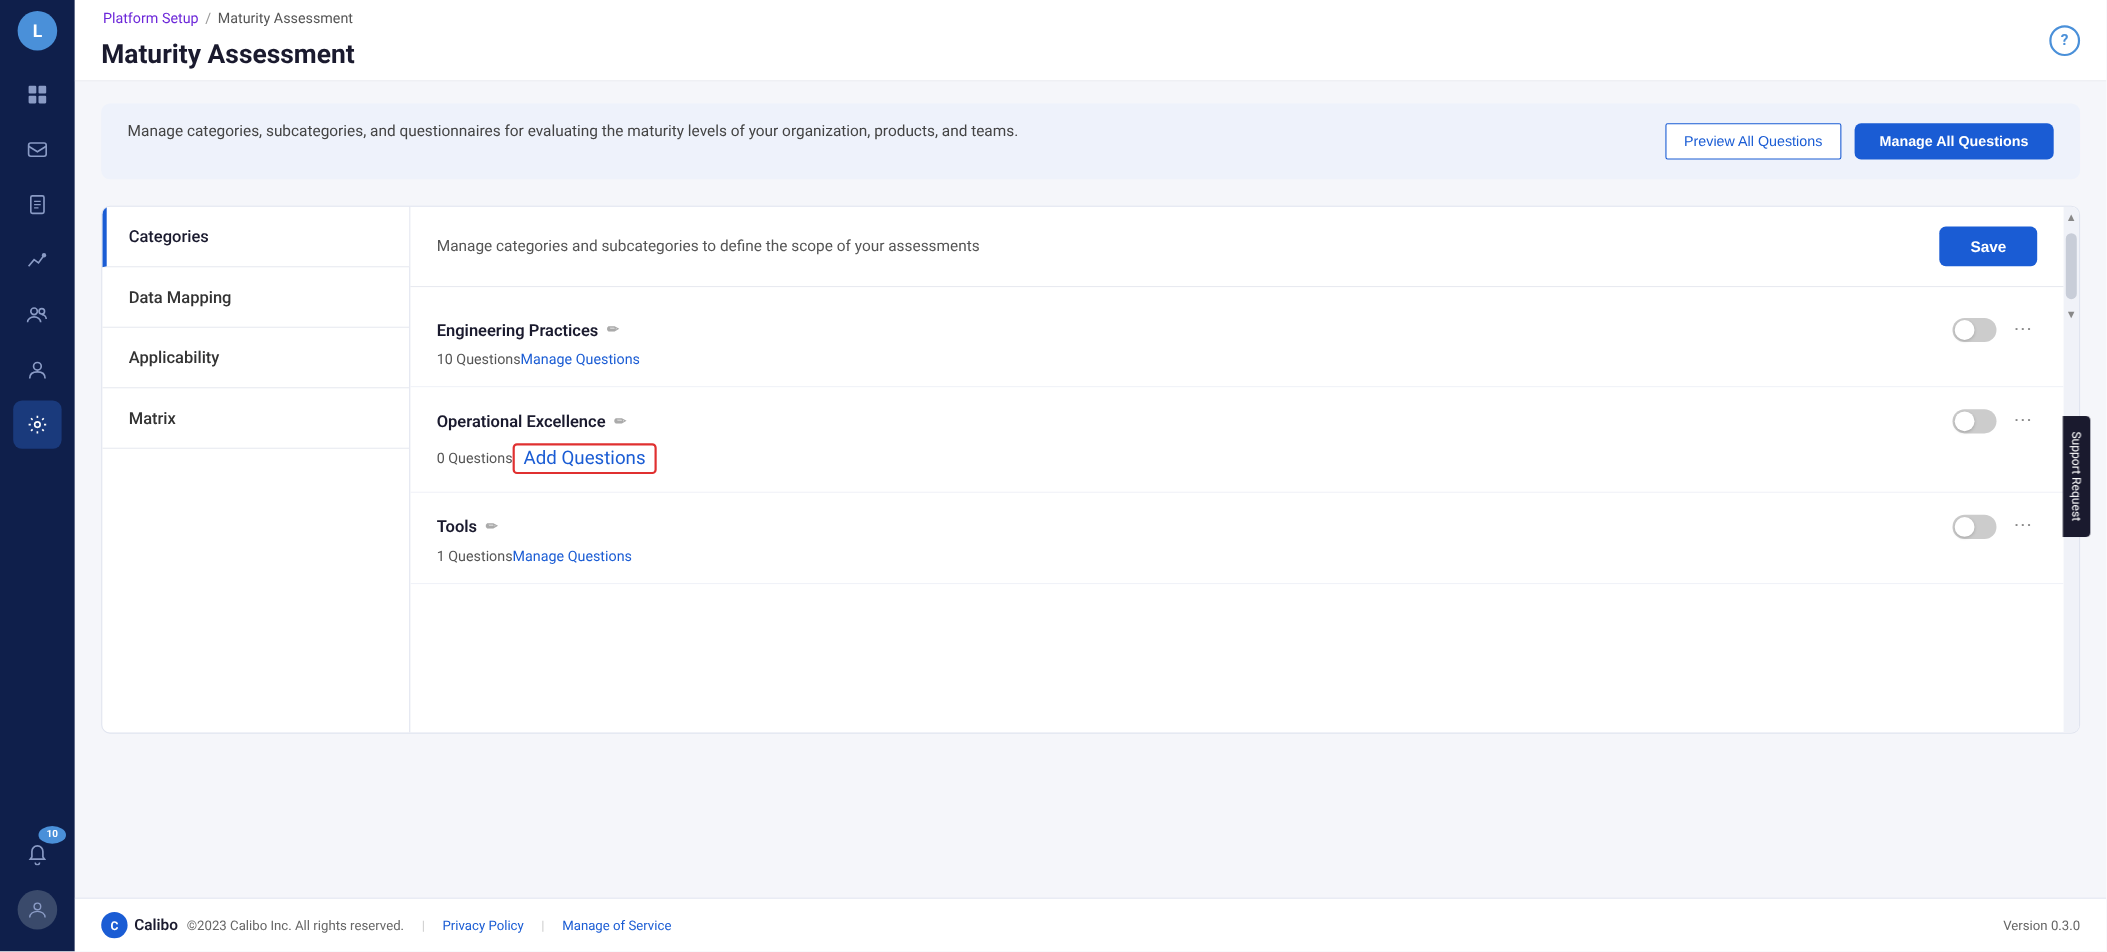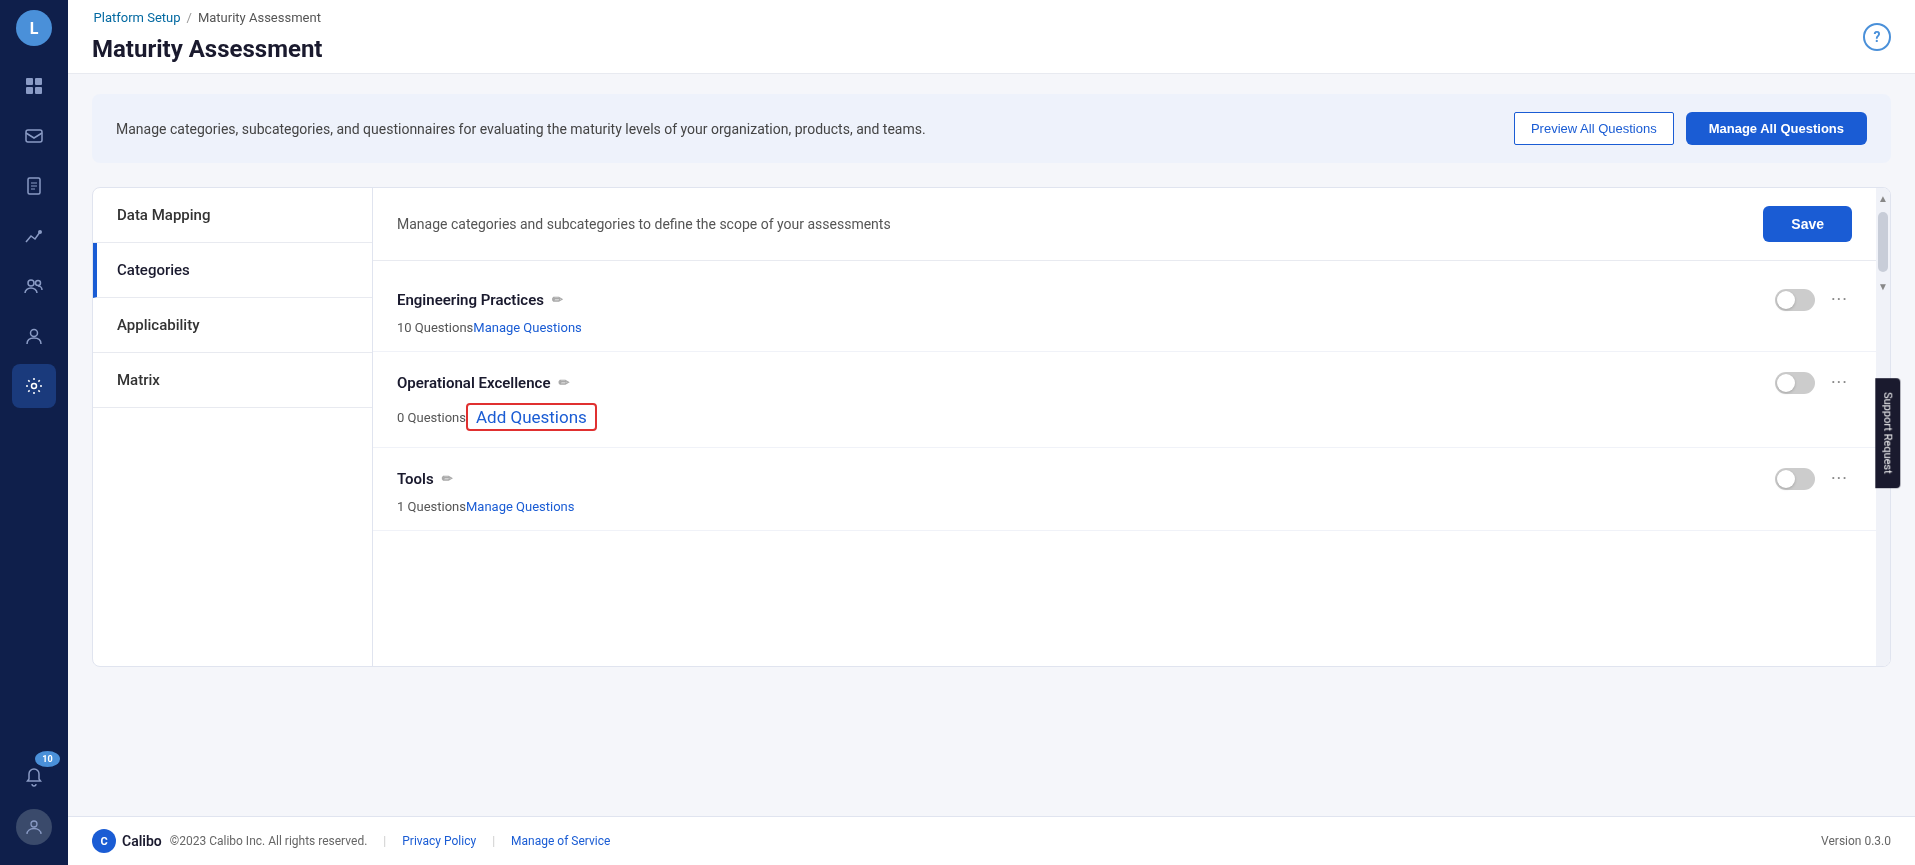--- a/index.html
+++ b/index.html
@@ -74,21 +74,21 @@
       border-bottom: 1px solid #e8eaf0;
       min-height: 60px;
     }
     .breadcrumb {
       display: flex; align-items: center; gap: 6px;
       flex-direction: column;
     }
     .breadcrumb-links {
       display: flex; align-items: center; gap: 6px; font-size: 13px;
     }
-    .breadcrumb-link { color: #0369a1; cursor: pointer; text-decoration: none; }
+    .breadcrumb-link { color: #6d28d9; cursor: pointer; text-decoration: none; }
     .breadcrumb-sep { color: #999; }
     .breadcrumb-current { color: #555; }
     .page-title { font-size: 24px; font-weight: 700; color: #1a1a2e; margin-top: 4px; }
     .help-icon {
       width: 28px; height: 28px; border-radius: 50%; border: 2px solid #4a90d9;
       display: flex; align-items: center; justify-content: center;
       color: #4a90d9; font-weight: bold; font-size: 14px; cursor: pointer;
     }
 
     
@@ -97,21 +97,21 @@
       padding: 20px 24px;
       overflow: auto;
     }
 
     
     .info-banner {
       background: #eef2fb;
       border-radius: 8px;
       padding: 18px 24px;
       display: flex;
-      align-items: center;
+      align-items: flex-start;
       justify-content: space-between;
       margin-bottom: 24px;
     }
     .info-banner-text { font-size: 14px; color: #444; flex: 1; }
     .info-banner-actions { display: flex; gap: 12px; flex-shrink: 0; margin-left: 20px; }
     .btn-outline {
       padding: 8px 16px;
       border: 1.5px solid #1a5cd4;
       background: white;
       color: #1a5cd4;
@@ -425,22 +425,22 @@
       <span class="info-banner-text">Manage categories, subcategories, and questionnaires for evaluating the maturity levels of your organization, products, and teams.</span>
       <div class="info-banner-actions">
         <button class="btn-outline">Preview All Questions</button>
         <button class="btn-primary">Manage All Questions</button>
       </div>
     </div>
 
     <div class="panel-layout">
 
       <div class="left-panel">
+        <div class="left-nav-item active">Categories</div>
         <div class="left-nav-item">Data Mapping</div>
-        <div class="left-nav-item active">Categories</div>
         <div class="left-nav-item">Applicability</div>
         <div class="left-nav-item">Matrix</div>
       </div>
 
       <div class="right-panel">
         <div class="right-panel-header">
           <span class="right-panel-desc">Manage categories and subcategories to define the scope of your assessments</span>
           <button class="btn-save">Save</button>
         </div>
 

